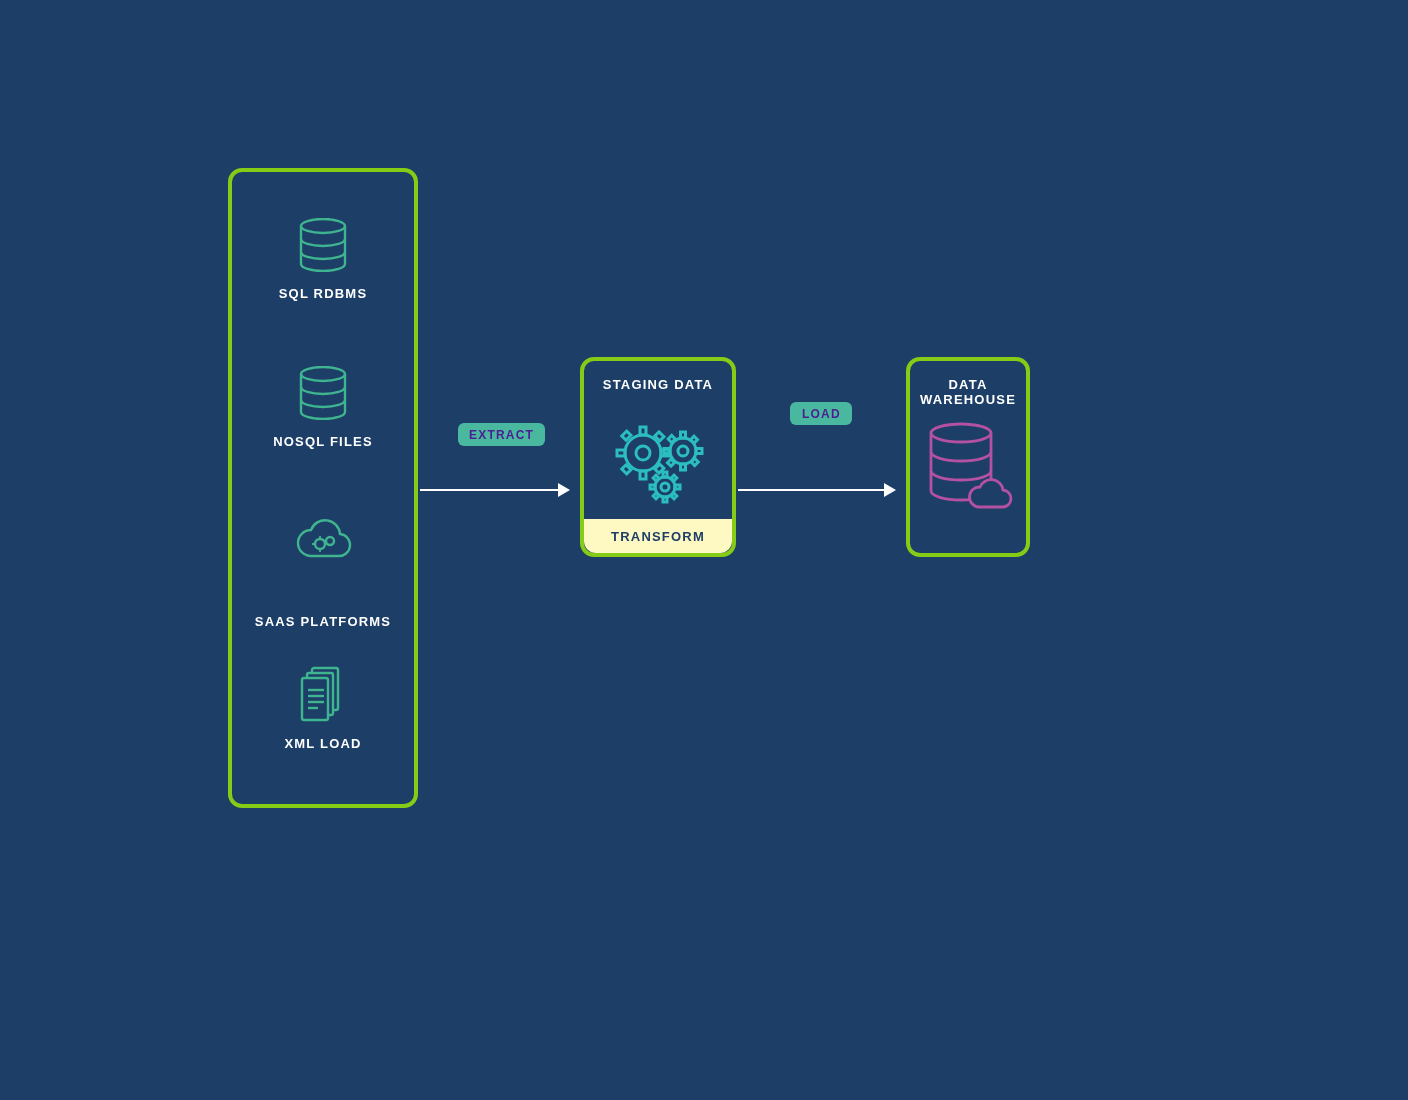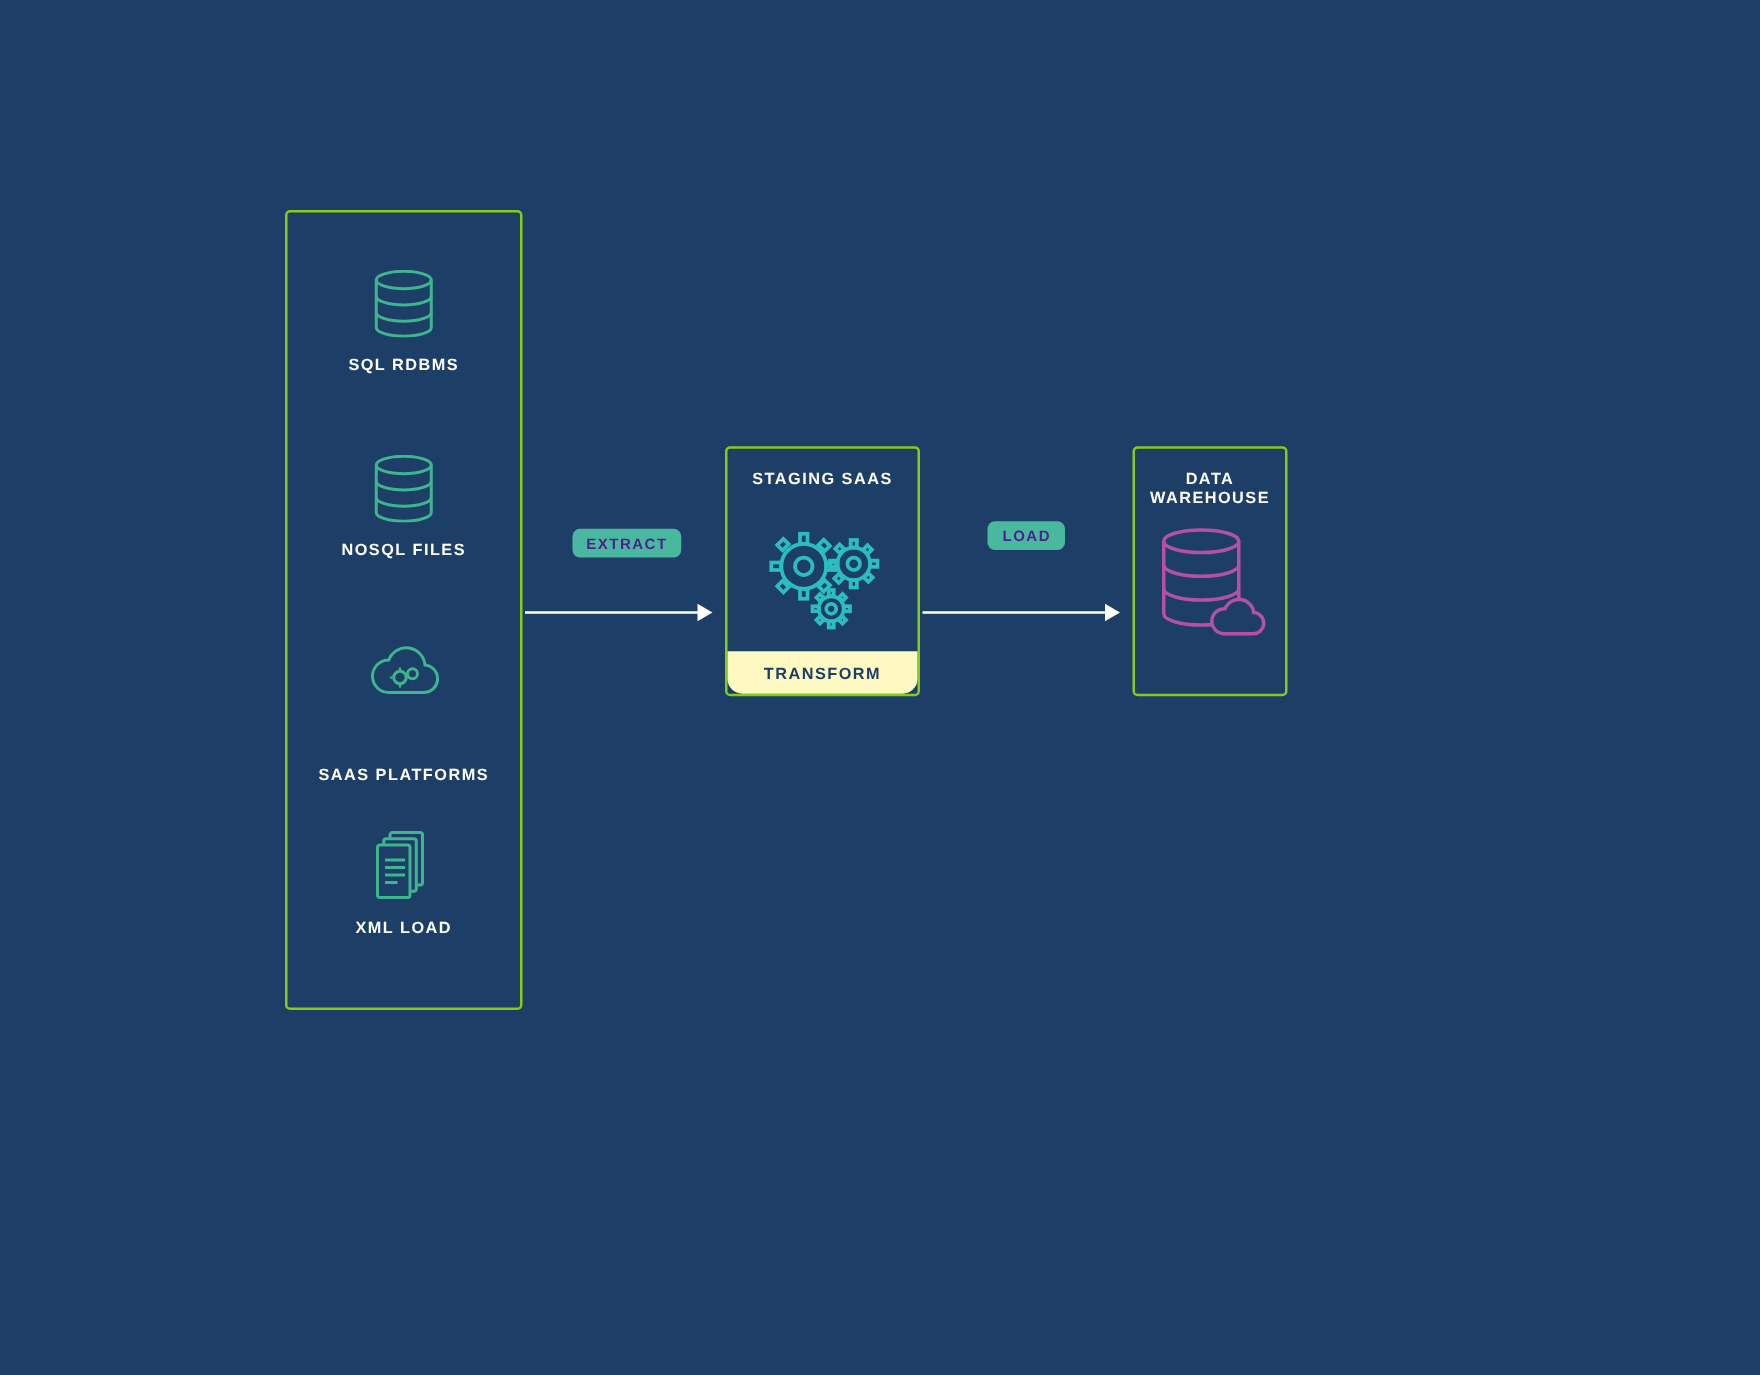--- a/index.html
+++ b/index.html
@@ -9,22 +9,22 @@
     font-family: -apple-system, BlinkMacSystemFont, "Segoe UI", Arial, sans-serif;
     position: relative;
     overflow: hidden;
   }
   .canvas {
     position: absolute;
     inset: 0;
   }
   .box {
     position: absolute;
-    border: 2px solid #84cc16;
-    border-radius: 4px;
+    border: 4px solid #84cc16;
+    border-radius: 14px;
   }
   .label {
     color: #ffffff;
     font-size: 13px;
     font-weight: 700;
     letter-spacing: 1.2px;
     text-align: center;
   }
   .pill {
     position: absolute;
@@ -144,21 +144,21 @@
         </svg>
       </span>
       <div class="label">XML LOAD</div>
     </div>
   </div>
 
   <div class="arrow" style="left:420px; top:489px; width:148px;"></div>
   <div class="pill" style="left:458px; top:423px;">EXTRACT</div>
 
   <div class="box" style="left:580px; top:357px; width:156px; height:200px;">
-    <div class="header-label">STAGING SAAS</div>
+    <div class="header-label">STAGING DATA</div>
     <span style="position:absolute; left:50%; top:52%; transform:translate(-50%,-50%);">
       <svg width="98" height="92" viewBox="0 0 98 92" fill="none" stroke="#2bbdbf" stroke-width="3">
 
         <circle cx="34" cy="38" r="18"></circle>
         <circle cx="34" cy="38" r="7"></circle>
         <g>
           <rect x="31" y="12" width="6" height="8"></rect>
           <rect x="31" y="56" width="6" height="8"></rect>
           <rect x="8" y="35" width="8" height="6"></rect>
           <rect x="52" y="35" width="8" height="6"></rect>
@@ -192,21 +192,21 @@
           <rect x="63" y="79" width="4" height="4" transform="rotate(-45 65 81)"></rect>
           <rect x="63" y="61" width="4" height="4" transform="rotate(45 65 63)"></rect>
           <rect x="45" y="79" width="4" height="4" transform="rotate(45 47 81)"></rect>
         </g>
       </svg>
     </span>
     <div class="transform-bar">TRANSFORM</div>
   </div>
 
   <div class="arrow" style="left:738px; top:489px; width:156px;"></div>
-  <div class="pill" style="left:790px; top:417px;padding-left:12px;">LOAD</div>
+  <div class="pill" style="left:790px; top:402px;padding-left:12px;">LOAD</div>
 
   <div class="box" style="left:906px; top:357px; width:124px; height:200px;">
     <div class="header-label">DATA WAREHOUSE</div>
     <span style="position:absolute; left:50%; top:56%; transform:translate(-50%,-50%);">
       <svg width="90" height="96" viewBox="0 0 90 96" fill="none" stroke="#b451a3" stroke-width="2.8">
         <ellipse cx="38" cy="12" rx="30" ry="9"></ellipse>
         <path d="M8 12 V70 a30 9 0 0 0 60 0 V12"></path>
         <path d="M8 31 a30 9 0 0 0 60 0"></path>
         <path d="M8 50 a30 9 0 0 0 60 0"></path>
         <path d="M56 86 a10 10 0 0 1 1-20 a12 12 0 0 1 23 3 a8.5 8.5 0 0 1 -1 17 Z" fill="#1c3e67"></path>

